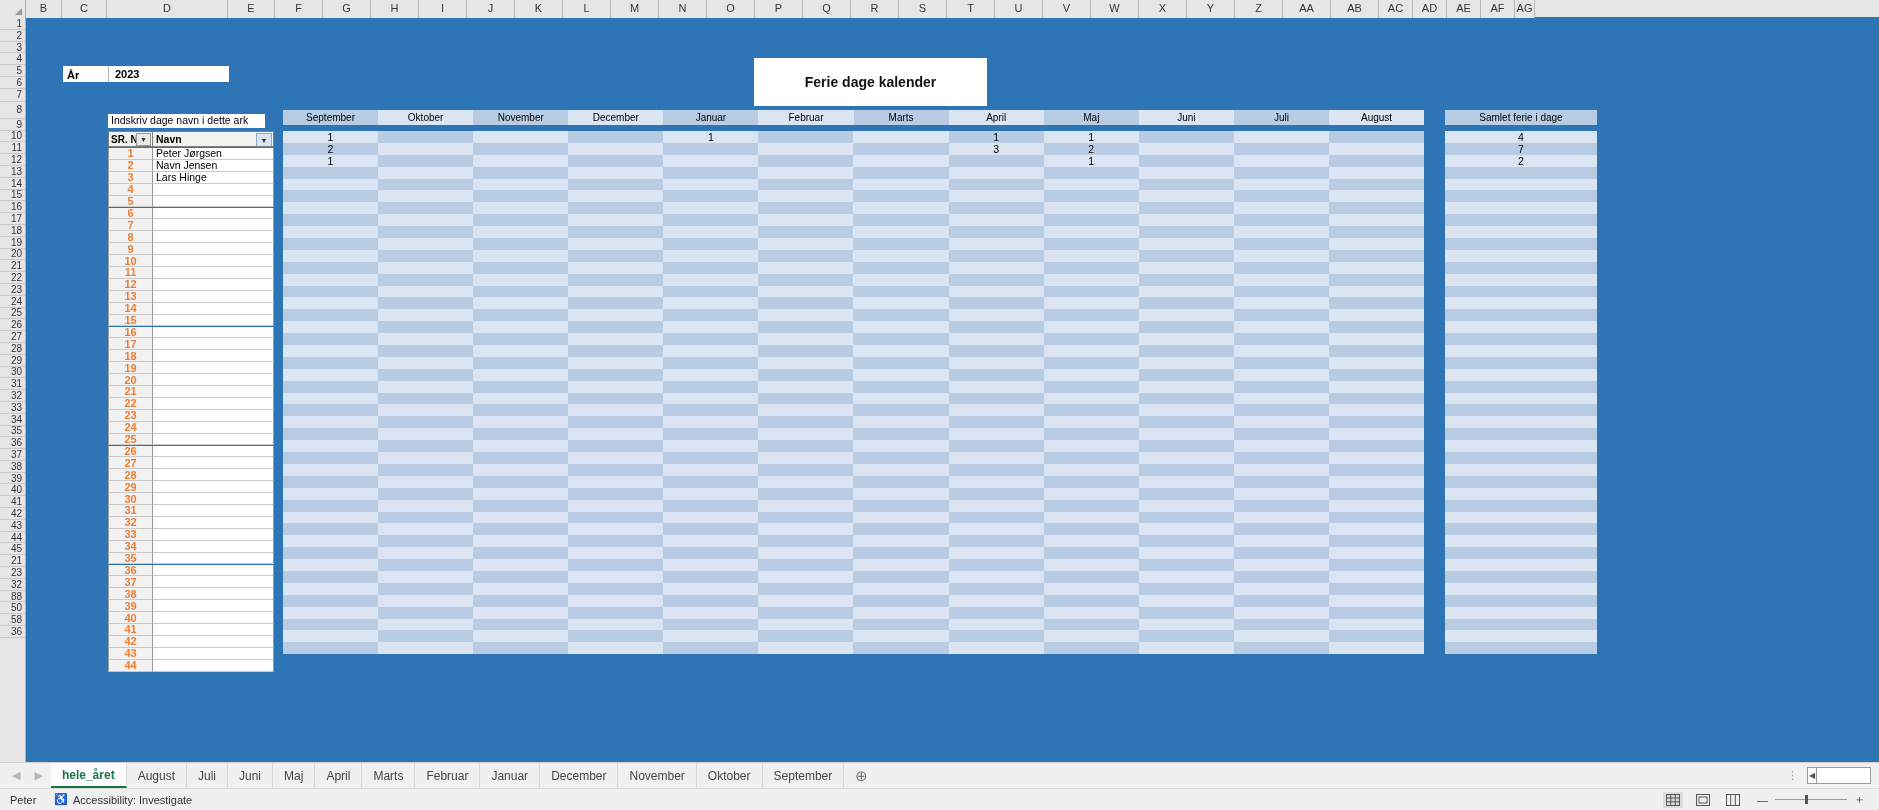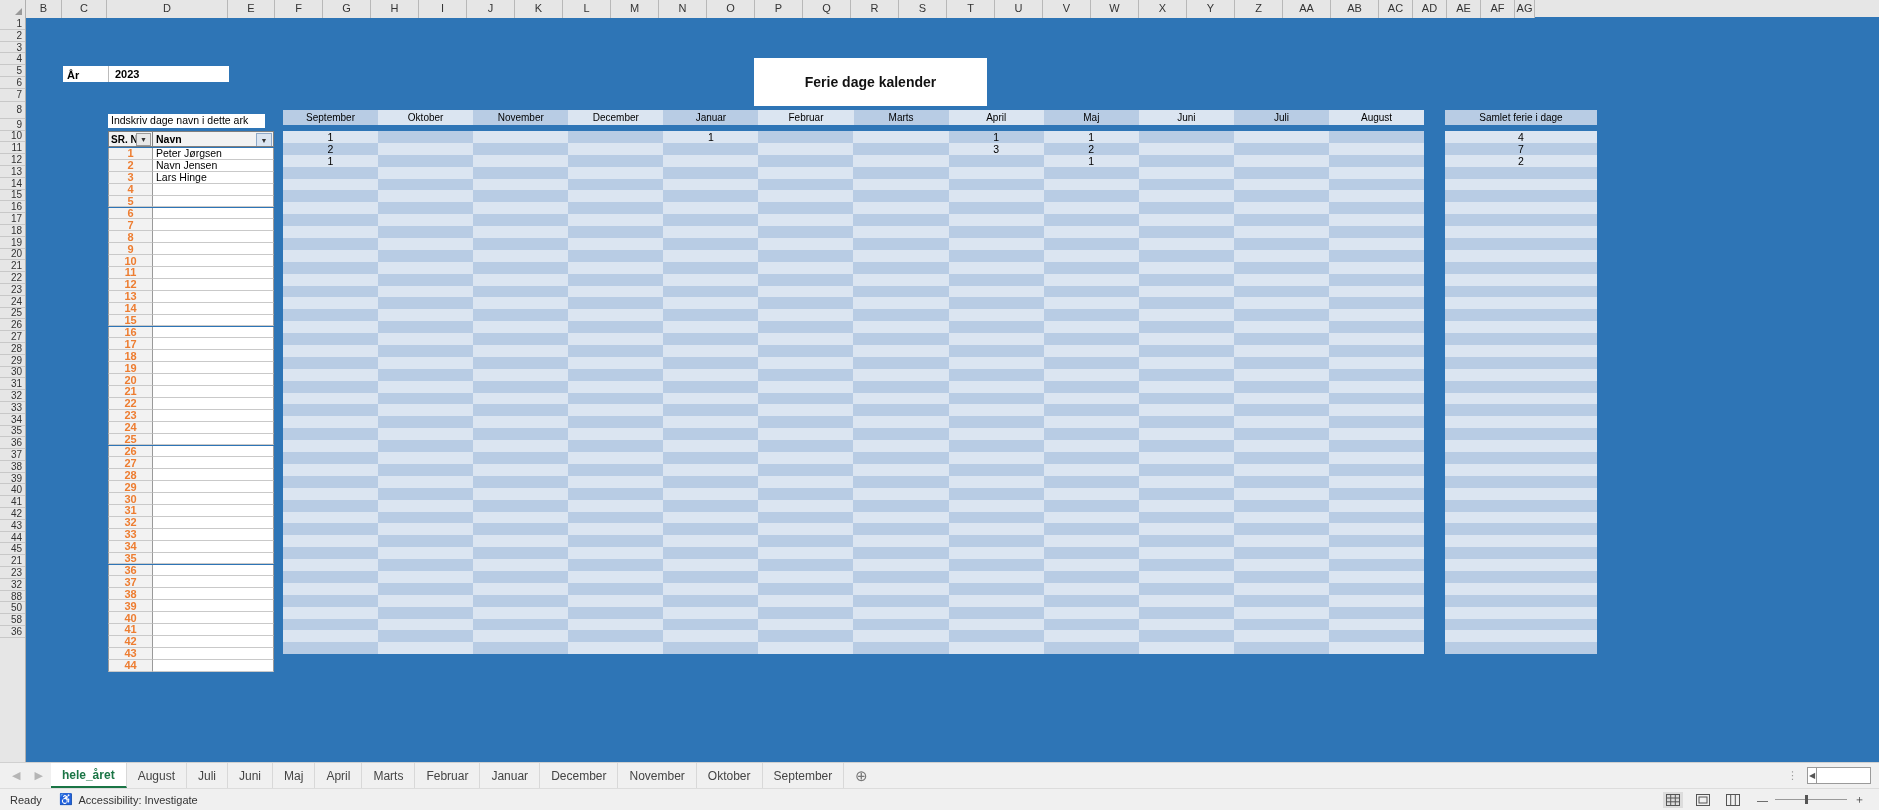--- a/index.html
+++ b/index.html
@@ -1286,21 +1286,21 @@
     <div class="tab-spacer"></div>
     <div class="hscroll">
       <span class="hdots">⋮</span>
       <div class="hbar">
         <div class="grip">◀</div>
       </div>
     </div>
   </div>
 
   <div class="statusbar">
-    <div class="st-ready">Ready</div>
+    <div class="st-ready">Peter</div>
     <div class="st-acc">
       <span>♿</span>
       <span>Accessibility: Investigate</span>
     </div>
     <div class="st-spacer"></div>
     <div class="viewbtns">
       <div class="vb sel">
         <svg width="14" height="12" viewBox="0 0 14 12">
             <rect x="0.5" y="0.5" width="13" height="11" fill="none" stroke="#555"></rect>
             <line x1="0.5" y1="4" x2="13.5" y2="4" stroke="#555"></line>

